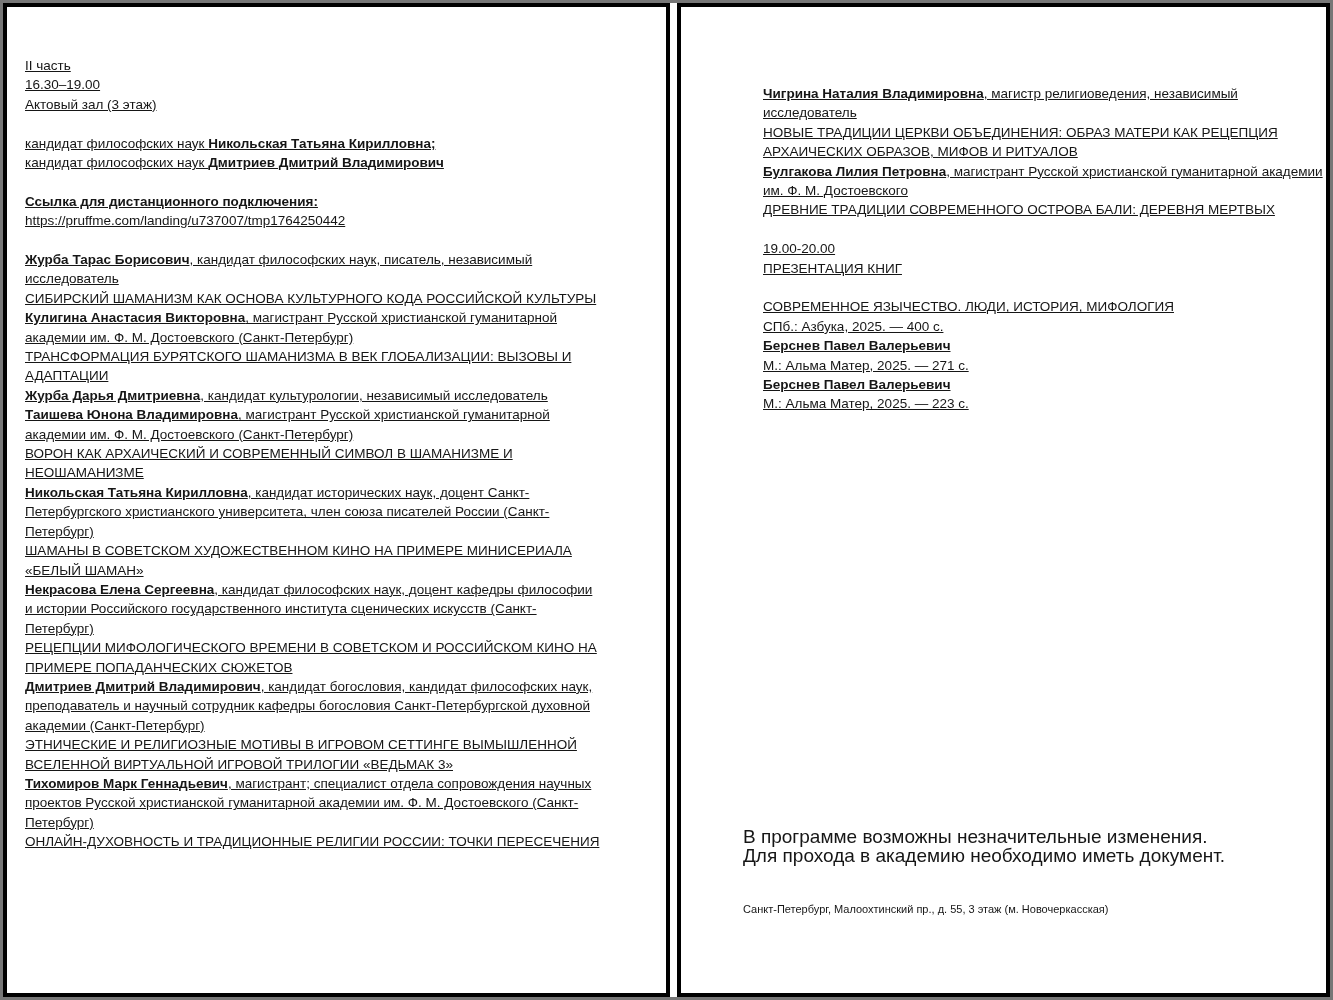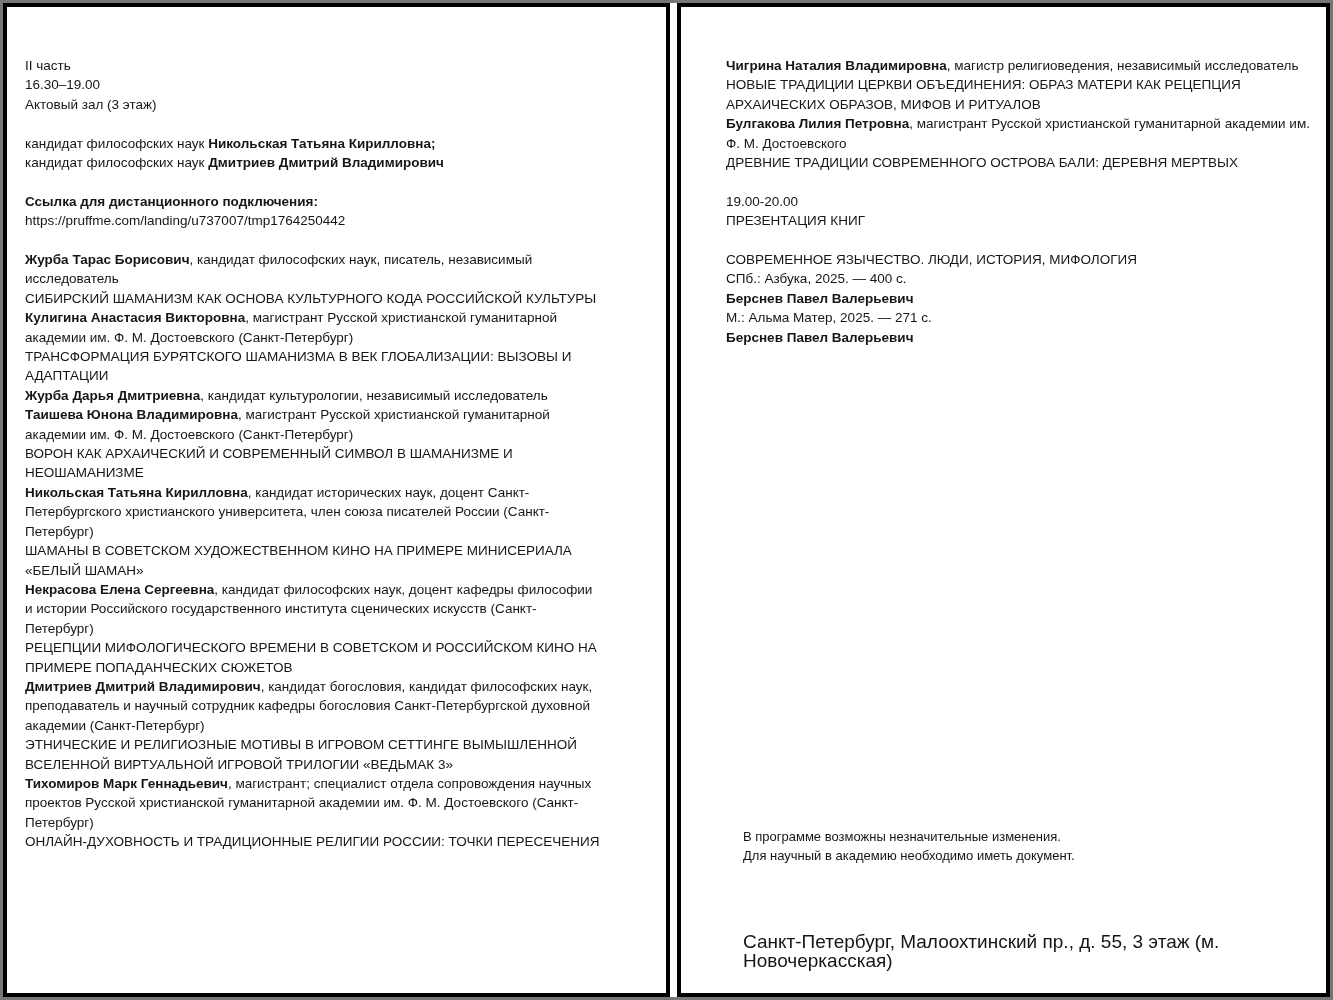--- a/index.html
+++ b/index.html
@@ -23,33 +23,34 @@
     height: 100%;
     position: relative;
     overflow: hidden;
   }
   .page-left  { width: 667px; }
   .page-right { flex: 1; }
   .content {
     padding-top: 49px;
     font-size: 13.5px;
     line-height: 19.4px;
+    text-decoration: underline;
   }
   .page-left  .content { padding-left: 18px; width: 593px; }
-  .page-right .content { padding-left: 45px; width: 642px; }
+  .page-right .content { padding-left: 82px; width: 642px; margin-top: 28px; }
   p { margin: 0; }
   .b { font-weight: 700; }
   .gap { height: 19.4px; }
   .notes-block {
     position: absolute; left: 62px; top: 820px; width: 580px;
-    font-size: 13px; line-height: 19.4px;
+    font-size: 19px; line-height: 19.4px;
   }
   .address-block {
-    position: absolute; left: 62px; top: 925px; width: 580px;
-    font-size: 19px; line-height: 19.4px;
+    position: absolute; left: 62px; top: 893px; width: 580px;
+    font-size: 11px; line-height: 19.4px;
   }
 </style>
 </head>
 <body>
 
 <div class="canvas">
 
   <div class="page page-left">
     <div class="content">
       <p>II часть</p>
@@ -118,26 +119,27 @@
       <div>
         <p>СОВРЕМЕННОЕ ЯЗЫЧЕСТВО. ЛЮДИ, ИСТОРИЯ, МИФОЛОГИЯ</p>
         <p>СПб.: Азбука, 2025. — 400 с.</p>
       </div>
       <div>
         <p class="b">Берснев Павел Валерьевич</p>
         <p>М.: Альма Матер, 2025. — 271 с.</p>
       </div>
       <div>
         <p class="b">Берснев Павел Валерьевич</p>
+        <p>М.: Альма Матер, 2025. — 223 с.</p>
       </div>
     </div>
 
     <div class="notes-block">
       <p>В программе возможны незначительные изменения.</p>
-      <p>Для научный в академию необходимо иметь документ.</p>
+      <p>Для прохода в академию необходимо иметь документ.</p>
     </div>
 
     <div class="address-block">
       <p>Санкт-Петербург, Малоохтинский пр., д. 55, 3 этаж (м. Новочеркасская)</p>
     </div>
   </div>
 
 </div>
 
 </body></html>

